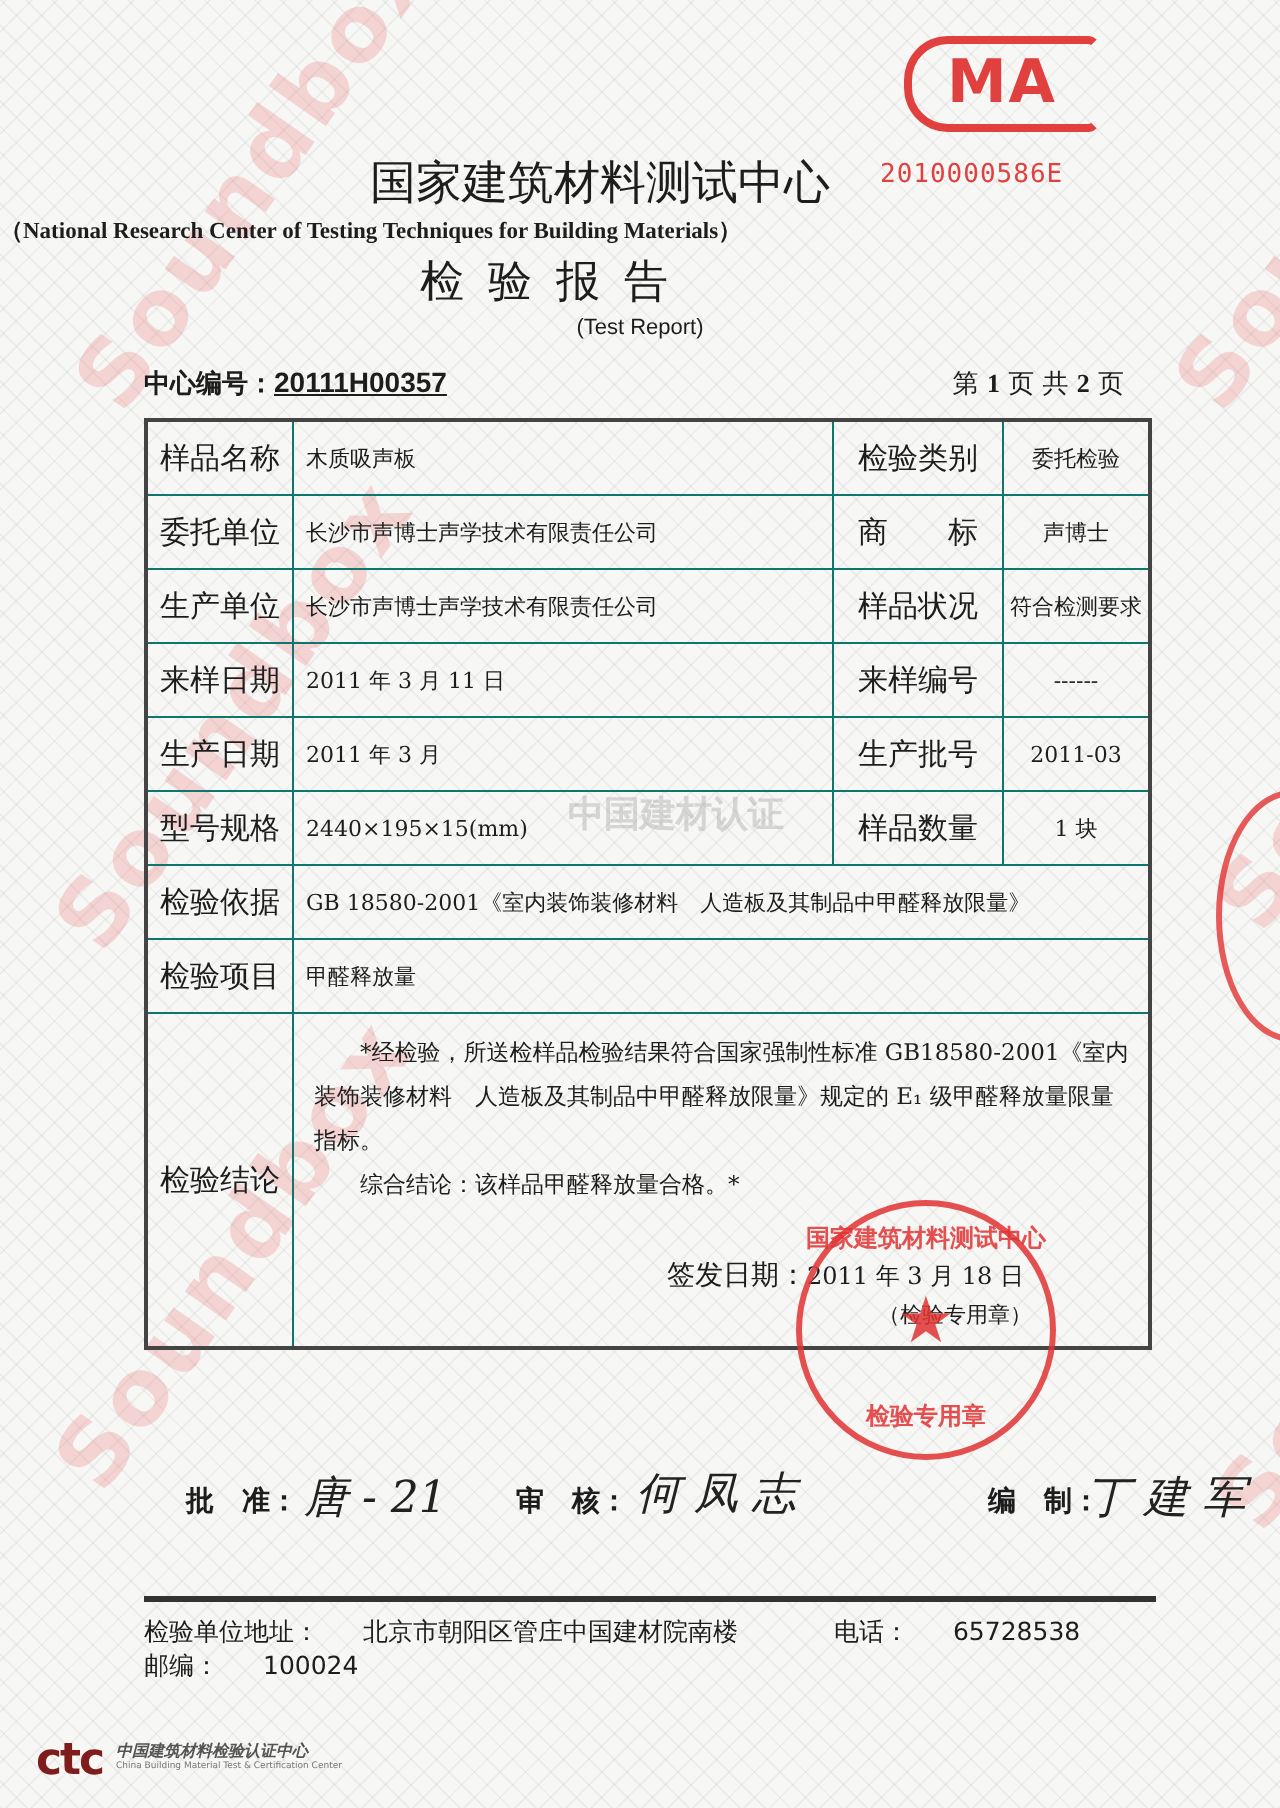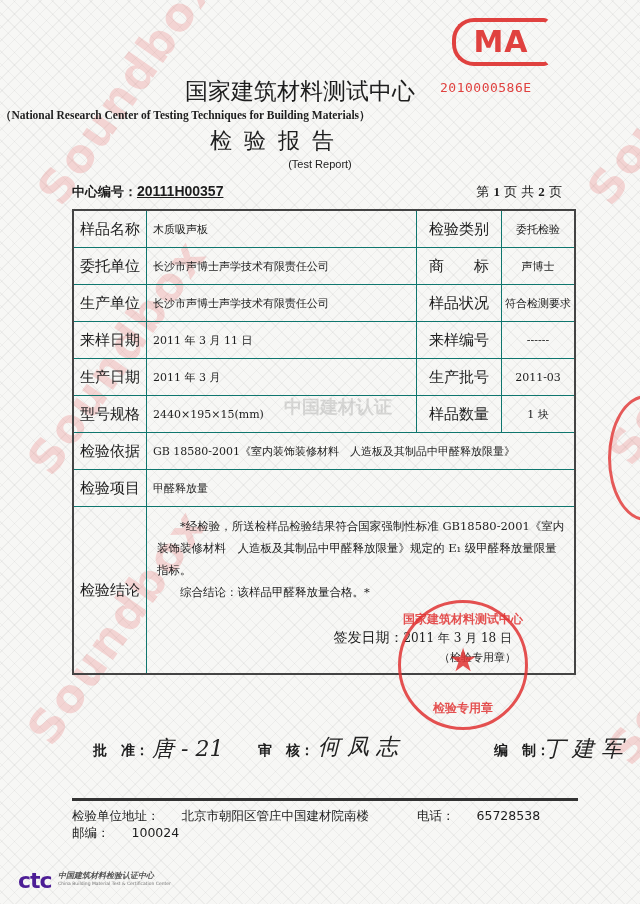--- a/index.html
+++ b/index.html
@@ -41,21 +41,21 @@
   .stamp .ring { position:absolute; top:8px; left:0; width:100%; font-size:12px; }
   .stamp .star { position:absolute; top:38px; left:0; width:100%; font-size:32px; }
   .stamp .bottom { position:absolute; bottom:10px; left:0; width:100%; font-size:12px; }
   .sign-row { position:absolute; top:742px; left:0; width:640px; font-size:14px; font-family:"DejaVu Sans", sans-serif; font-weight:bold; }
   .sign-row .lab { position:absolute; }
   .sig { position:absolute; font-family:"DejaVu Serif", serif; font-style:italic; font-size:22px; font-weight:normal; color:#222; }
   .footer-line { position:absolute; left:72px; top:798px; width:506px; height:3px; background:#333; }
   .footer-text { position:absolute; left:72px; top:808px; width:520px; font-size:12.5px; font-family:"DejaVu Sans", sans-serif; }
   .footer-text span { margin-right:22px; }
   .ctc-logo { position:absolute; left:18px; top:868px; }
-  .ctc-logo .ctc { color:#4c1d95; font-family:"DejaVu Sans", sans-serif; font-weight:bold; font-size:22px; letter-spacing:-1px; }
+  .ctc-logo .ctc { color:#7f1d1d; font-family:"DejaVu Sans", sans-serif; font-weight:bold; font-size:22px; letter-spacing:-1px; }
   .ctc-logo .cn { position:absolute; left:40px; top:2px; font-size:8px; color:#555; white-space:nowrap; font-family:"DejaVu Sans", sans-serif; font-weight:bold;font-style:italic; }
   .ctc-logo .en { position:absolute; left:40px; top:13px; font-size:4.5px; color:#777; white-space:nowrap; font-family:"DejaVu Sans", sans-serif; }
   .edge-stamp { position:absolute; left:608px; top:395px; width:70px; height:120px; border:3px solid rgba(225,50,50,0.8); border-radius:50%; color:rgba(225,50,50,0.8); font-size:11px; font-family:"DejaVu Sans", sans-serif; font-weight:bold; }
 </style>
 </head>
 <body>
 
 <div class="wm" style="left:-10px;top:60px;">Soundbox</div>
 <div class="wm" style="left:-20px;top:330px;">Soundbox</div>
 <div class="wm" style="left:-20px;top:600px;">Soundbox</div>

